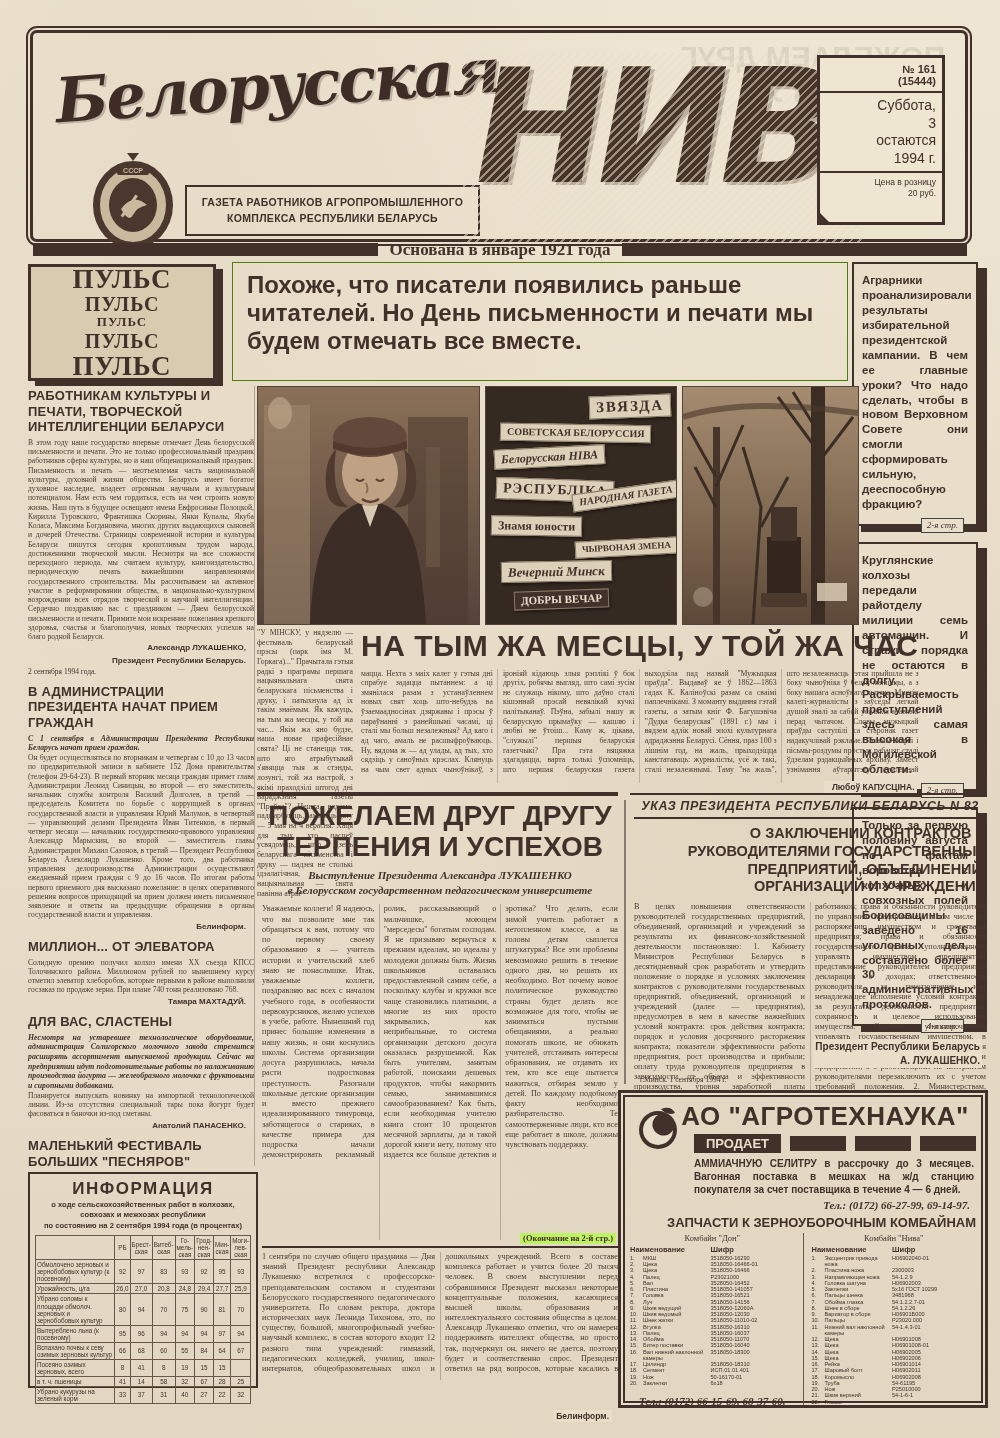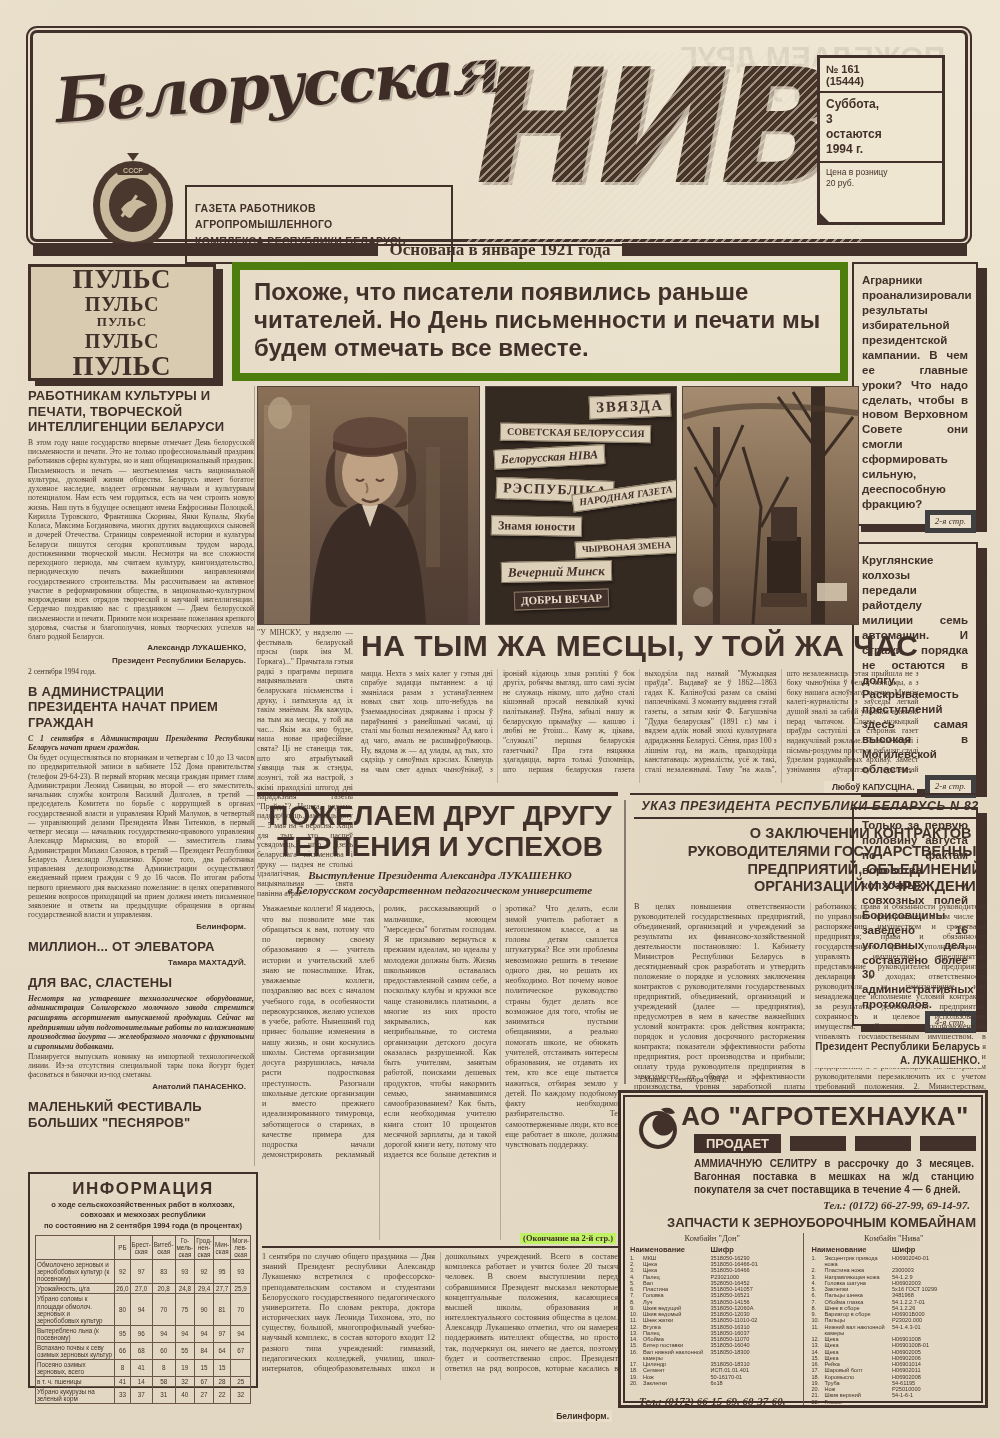--- a/index.html
+++ b/index.html
@@ -8,44 +8,44 @@
 .page::before{content:"";position:absolute;inset:0;pointer-events:none;background:
  radial-gradient(ellipse at 18% 8%, rgba(140,100,60,.07), transparent 42%),
  radial-gradient(ellipse at 82% 55%, rgba(140,100,60,.06), transparent 45%),
  linear-gradient(180deg, rgba(255,250,235,.28), rgba(120,90,60,.06))}
 .abs{position:absolute}
 .ghost{right:12px;top:40px;width:350px;font:bold 30px/1.15 "Liberation Sans",sans-serif;color:rgba(66,48,42,.10);transform:scaleX(-1);text-align:center}
 
 .mast{left:30px;top:30px;width:938px;height:212px;border:3px solid #42302a;border-radius:7px;box-shadow:0 0 0 2px #e8dec9,0 0 0 4px #42302a}
 .script-logo{left:22px;top:22px;font:italic 900 62px/1 "DejaVu Serif",serif;transform:rotate(-4deg);letter-spacing:-2px;color:#3e2d26;text-shadow:2px 2px 0 rgba(66,48,42,.25)}
 .badge{left:54px;top:118px}
-.subtitle-box{left:152px;top:152px;width:268px;border:2px solid #42302a;padding:13px 8px;text-align:left;font:bold 10.5px/1.55 "Liberation Sans",sans-serif;letter-spacing:.3px}
+.subtitle-box{left:152px;top:152px;width:295px;border:2px solid #42302a;padding:7px 8px;text-align:center;font:bold 10.5px/1.55 "Liberation Sans",sans-serif;letter-spacing:.3px}
 .niva{left:442px;top:0px;font:italic 900 158px/1.2 "DejaVu Sans",sans-serif;letter-spacing:-10px;color:#463429;text-shadow:4px 3px 0 rgba(69,51,41,.3)}
 .niva-hatch{left:430px;top:20px;width:400px;height:190px;pointer-events:none;background:repeating-linear-gradient(135deg, transparent 0 4px, rgba(232,222,201,.55) 4px 6px)}
-.issue-box{right:20px;top:22px;width:128px;height:170px;border:3px solid #42302a;background:#efe6d2;padding:5px 6px;text-align:left;font-family:"Liberation Sans",sans-serif}
+.issue-box{right:20px;top:22px;width:128px;height:170px;border:3px solid #42302a;background:#efe6d2;padding:5px 6px;text-align:right;font-family:"Liberation Sans",sans-serif}
 .issue-box::after{content:"";position:absolute;left:-3px;bottom:-3px;width:0;height:0;border-bottom:15px solid #42302a;border-right:15px solid transparent}
 .ib-num{font-weight:bold;font-size:11px}
 .ib-div{border-top:2px solid #42302a;margin:4px -6px}
-.ib-day{font-weight:bold;font-size:12px;line-height:1.25}
+.ib-day{font-weight:normal;font-size:14px;line-height:1.25}
 .ib-price{font-size:8.5px;line-height:1.3}
 .founded{left:33px;top:240px;width:934px;height:18px;display:flex;align-items:center}
 .fbar{flex:1;height:13px;background:#42302a}
 .ftext{padding:0 12px;font:bold 17px/1 "Liberation Serif",serif}
 
 .puls-box{left:28px;top:264px;width:188px;height:117px;background:#d9cbb0;border:3px solid #42302a;box-shadow:7px 5px 0 #42302a;display:flex;flex-direction:column;justify-content:center;text-align:center}
 .puls1{font:bold 27px/1.05 "Liberation Serif",serif;letter-spacing:1px}
 .puls2{font:bold 20px/1.1 "Liberation Serif",serif;letter-spacing:1px}
 .puls3{font:bold 13px/1.15 "Liberation Serif",serif;letter-spacing:1px}
-.lead-box{left:232px;top:262px;width:616px;height:119px;border:8px solid #4d7c0f;padding:8px 14px;font-family:"Liberation Sans",sans-serif}
+.lead-box{left:232px;top:262px;width:616px;height:119px;border:1px solid #4d7c0f;padding:8px 14px;font-family:"Liberation Sans",sans-serif}
 .lead-main{font-weight:bold;font-size:24px;line-height:1.17}
 .lead-last{font-weight:bold;font-size:25px;margin-top:1px}
 
 .teasers{left:852px;top:262px;width:126px}
 .sbox{position:relative;border:2px solid #42302a;background:#e8dec9;box-shadow:9px 6px 0 #42302a;padding:9px 8px 12px;font:bold 11.5px/1.3 "Liberation Sans",sans-serif;text-align:justify;margin-bottom:16px}
-.sref{position:absolute;right:0;bottom:-9px;background:#e8dec9;border:5px solid #404040;font:italic 9px/1.4 "Liberation Serif",serif;padding:0 5px}
+.sref{position:absolute;right:12px;bottom:-9px;background:#e8dec9;border:1px solid #404040;font:italic 9px/1.4 "Liberation Serif",serif;padding:0 5px}
 
 .rail{left:28px;top:386px;width:226px;height:780px;overflow:hidden}
 .art{margin-bottom:7px}
 .art h3{font:bold 13px/1.2 "Liberation Sans",sans-serif;margin:2px 0 3px;letter-spacing:.2px}
 .bt{font:7.6px/1.22 "Liberation Serif",serif;text-align:justify;color:#4c3a31}
 .lead-it{font:bold italic 7.8px/1.25 "Liberation Serif",serif;text-align:justify}
 .sign{text-align:right;font:bold 8px/1.3 "Liberation Sans",sans-serif;margin:2px 8px 1px}
 .dateline{font:7.5px/1.3 "Liberation Serif",serif;margin-bottom:2px}
 
 .photo{border:1px solid #55423a;overflow:hidden;background:#6e594b}
@@ -210,20 +210,21 @@
       <div class="dateline">2 сентября 1994 года.</div>
     </div>
     <div class="art">
       <h3>В АДМИНИСТРАЦИИ ПРЕЗИДЕНТА НАЧАТ ПРИЕМ ГРАЖДАН</h3>
       <div class="lead-it">С 1 сентября в Администрации Президента Республики Беларусь начат прием граждан.</div>
       <div class="bt">Он будет осуществляться по вторникам и четвергам с 10 до 13 часов по предварительной записи в кабинете 152 Дома правительства (телефон 29-64-23). В первый вторник месяца граждан примет глава Администрации Леонид Синицын, во второй — его заместитель, начальник службы контроля Василий Долголев, в третий — председатель Комитета по борьбе с коррупцией в органах государственной власти и управления Юрий Малумов, в четвертый — управляющий делами Президента Иван Титенков, в первый четверг месяца — начальник государственно-правового управления Александр Марыскин, во второй — заместитель главы Администрации Михаил Сазонов, в третий — Президент Республики Беларусь Александр Лукашенко. Кроме того, два работника управления делопроизводства Администрации осуществляют ежедневный прием граждан с 9 до 16 часов. По итогам работы первого приемного дня высказано пожелание: в целях оперативного решения вопросов приходящий на прием должен иметь письменное заявление и ответы на предыдущие обращения в органы государственной власти и управления.</div>
       <div class="sign">Белинформ.</div>
     </div>
     <div class="art">
       <h3>МИЛЛИОН... ОТ ЭЛЕВАТОРА</h3>
+      <div class="bt">Солидную премию получил колхоз имени XX съезда КПСС Толочинского района. Миллионом рублей по нынешнему курсу отметил элеватор хлеборобов, которые первыми в районе выполнили госзаказ по продаже зерна. При плане 740 тонн реализовано 768.</div>
       <div class="sign">Тамара МАХТАДУЙ.</div>
     </div>
     <div class="art">
       <h3>ДЛЯ ВАС, СЛАСТЕНЫ</h3>
       <div class="lead-it">Несмотря на устаревшее технологическое оборудование, администрация Солигорского молочного завода стремится расширять ассортимент выпускаемой продукции. Сейчас на предприятии идут подготовительные работы по налаживанию производства йогурта — желеобразного молочка с фруктовыми и сиропными добавками.</div>
       <div class="bt">Планируется выпускать новинку на импортной технологической линии. Из-за отсутствия специальной тары пока йогурт будет фасоваться в баночки из-под сметаны.</div>
       <div class="sign">Анатолий ПАНАСЕНКО.</div>
     </div>
     <div class="art">
       <h3>МАЛЕНЬКИЙ ФЕСТИВАЛЬ БОЛЬШИХ "ПЕСНЯРОВ"</h3>

